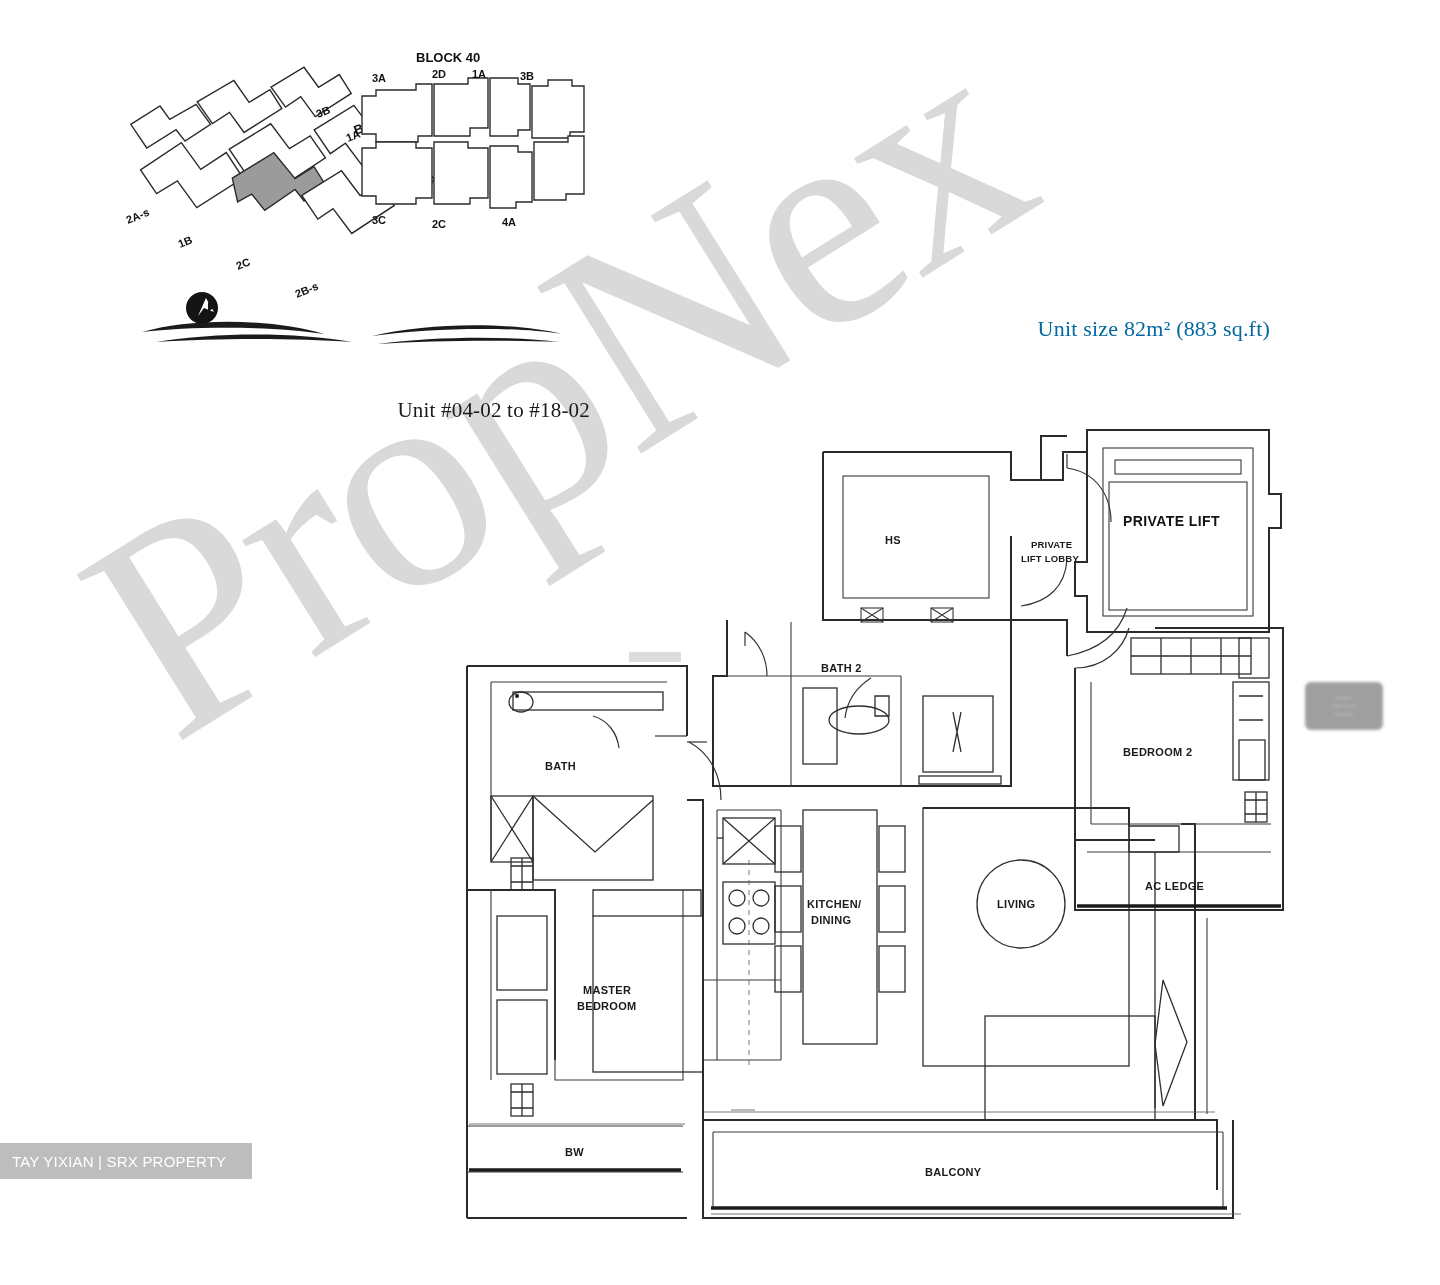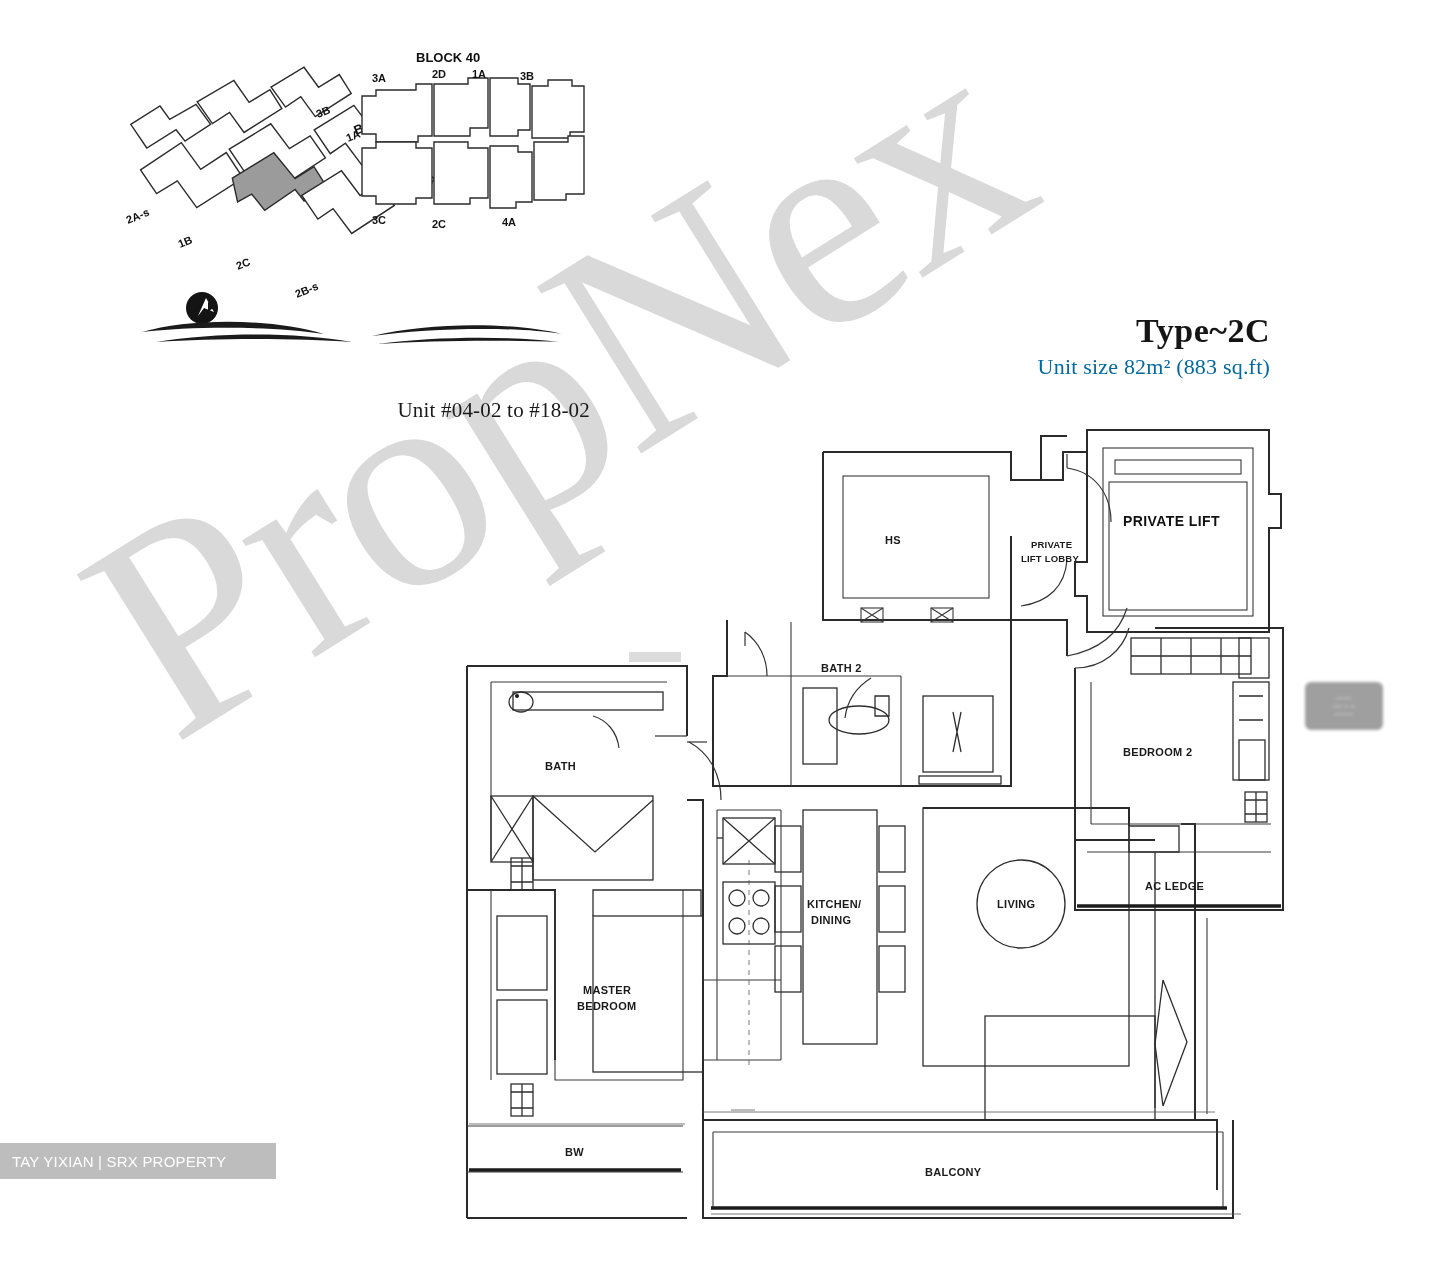--- a/index.html
+++ b/index.html
@@ -63,21 +63,21 @@
   #badge{
     position:absolute;left:1305px;top:682px;width:78px;height:48px;
     background:#8f8f8f;border-radius:6px;z-index:5;
     display:flex;flex-direction:column;justify-content:center;align-items:center;
     filter:blur(1.6px);opacity:.85;
   }
   #badge span{display:block;font-size:5px;color:#d8d8d8;letter-spacing:.5px;line-height:8px;}
 
   
   #credit{
-    position:absolute;left:0;top:1143px;width:276px;height:36px;
+    position:absolute;left:0;top:1143px;width:252px;height:36px;
     background:#bdbdbd;display:flex;align-items:center;z-index:6;
   }
   #credit span{color:#ffffff;font-size:15px;padding-left:12px;letter-spacing:.2px;}
 </style>
 </head>
 <body>
 
 <div id="watermark">
   <div class="wm-text">PropNex</div>
 </div>
@@ -138,21 +138,20 @@
       <path d="M36,302 C96,292 176,292 232,302 C176,298 96,298 36,302 Z" class="blk"></path>
       <path d="M252,296 C310,282 392,282 442,294 C392,286 310,288 252,296 Z" class="blk"></path>
       <path d="M258,304 C316,296 392,296 440,302 C392,300 316,300 258,304 Z" class="blk"></path>
     </g>
   </svg>
 
   <div class="unit-caption" id="cap1">Unit  #04-02 to #18-02</div>
 </div>
 
 <div id="title-block">
-  <div id="plan-type">Type~2C</div>
   <div id="plan-size">Unit size  82m² (883 sq.ft)</div>
 </div>
 
 <div id="floorplan">
 <svg width="830" height="800" viewBox="0 0 830 800">
 
   <g>
     <path class="w-med" d="M368,32 L556,32 L556,60 L586,60 L586,16 L612,16"></path>
     <path class="w-med" d="M368,32 L368,200 L556,200 L556,116"></path>
     <rect class="w-thin" x="388" y="56" width="146" height="122"></rect>

